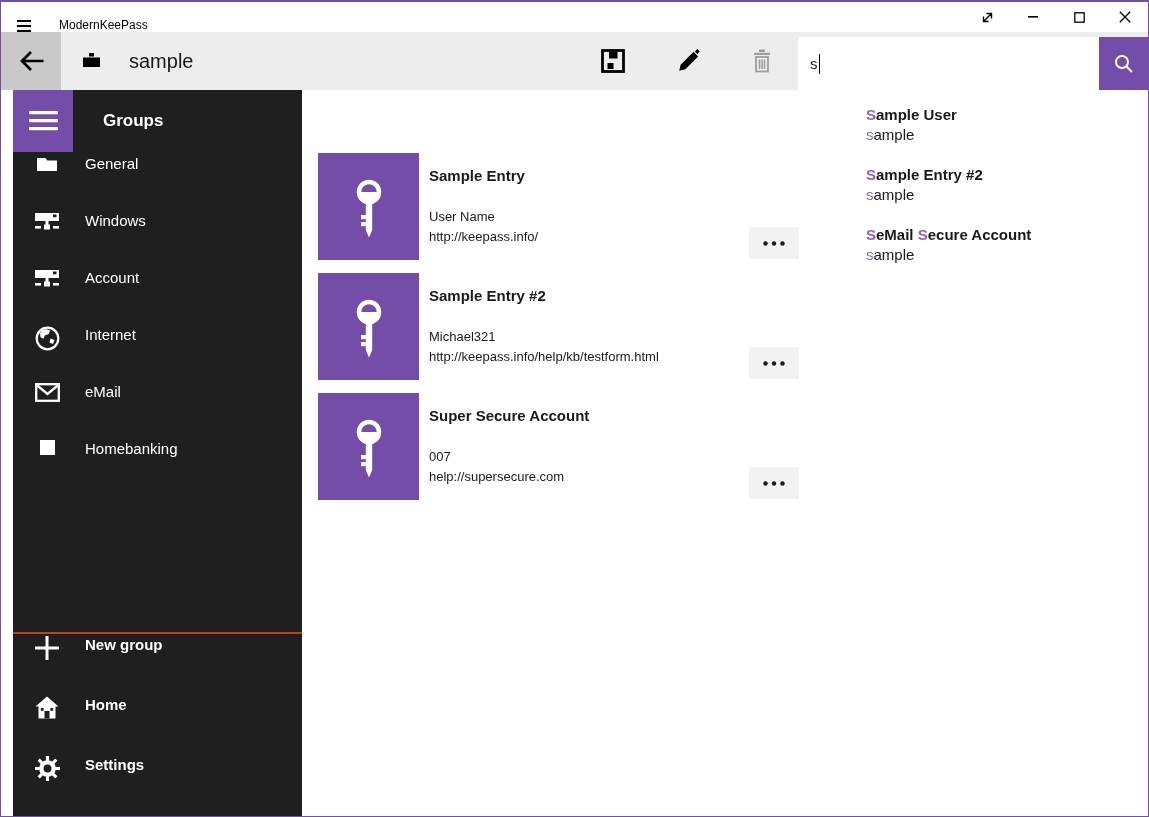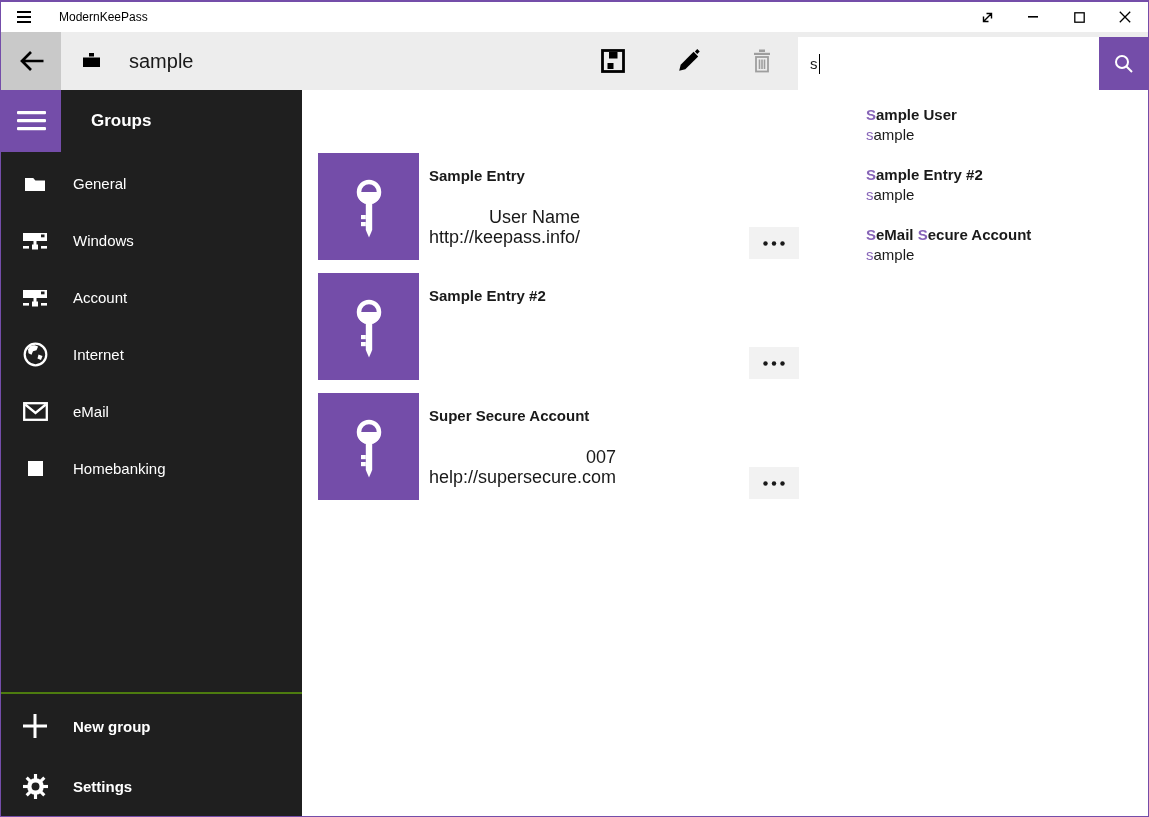--- a/index.html
+++ b/index.html
@@ -8,57 +8,57 @@
     position: relative;
     width: 1149px; height: 817px;
     font-family: "Liberation Sans", sans-serif;
     border: 1px solid #744da9;
     border-top: 2px solid #744da9;
     background: #fff;
     overflow: hidden;
     color: #1a1a1a;
   }
   
-  .titlebar { position:absolute; top:0; left:0; right:0; height:30px; background:#fff; display:flex; align-items:center; }
+  .titlebar { position:absolute; top:0; left:0; right:0; height:30px; background:#fff; display:flex; align-items:flex-end; }
   .tb-burger { margin-left:16px; width:14px; height:12px; display:flex; flex-direction:column; justify-content:space-between; cursor:pointer; }
   .tb-burger span { display:block; height:1.7px; background:#000; }
   .tb-title { margin-left:28px; font-size:12px; color:#000; }
   .win-controls { position:absolute; right:0; top:0; height:30px; display:flex; }
   .win-btn { width:46px; height:30px; display:flex; align-items:center; justify-content:center; }
   
   .appbar { position:absolute; top:30px; left:0; right:0; height:58px; background:#ededed; }
   .back-btn { position:absolute; left:0; top:0; width:60px; height:58px; background:#c9c9c9; display:flex; align-items:center; justify-content:center; }
   .db-icon { position:absolute; left:82px; top:21px; }
   .db-title { position:absolute; left:128px; top:0; height:58px; line-height:58px; font-size:20px; color:#191919; }
   .cmd-btn { position:absolute; top:0; width:48px; height:58px; display:flex; align-items:center; justify-content:center; }
   .cmd-save { left:588px; }
   .cmd-edit { left:664px; }
   .cmd-delete { left:737px; }
   .search-box { position:absolute; left:797px; top:5px; width:301px; height:53px; background:#fff; display:flex; align-items:center; padding-left:12px; font-size:15px; }
   .caret { display:inline-block; width:1.5px; height:20px; background:#000; margin-left:1px; animation: blink 1.06s steps(2,start) infinite; }
   @keyframes blink { to { visibility:hidden; } }
   .search-btn { position:absolute; left:1098px; top:5px; width:49px; height:53px; background:#744da9; display:flex; align-items:center; justify-content:center; }
   
-  .sidebar { position:absolute; top:88px; left:0; width:301px; bottom:0; background:#1f1f1f; color:#fff; }
+  .sidebar { position:absolute; top:88px; left:12px; width:301px; bottom:0; background:#1f1f1f; color:#fff; }
   .nav-toggle { position:absolute; left:0; top:0; width:60px; height:62px; background:#744da9; display:flex; align-items:center; justify-content:center; }
   .side-header { position:absolute; left:90px; top:0; height:62px; line-height:62px; font-size:17px; font-weight:700; color:#fff; }
   .group-list { position:absolute; top:62px; left:0; right:0; padding-top:3px; }
-  .side-item { height:57px; display:flex; align-items:center; padding-left:20px; cursor:pointer; }
+  .side-item { height:57px; display:flex; padding-left:20px; cursor:pointer; }
   .side-icon { width:28px; display:flex; justify-content:center; }
   .side-label { margin-left:24px; font-size:15px; color:#fff; }
-  .side-footer { position:absolute; bottom:0; left:0; right:0; border-top:2px solid #4d7c0f; padding-top:2px; }
+  .side-footer { position:absolute; bottom:0; left:0; right:0; border-top:2px solid #c2410c; padding-top:2px; }
   .side-footer .side-item { height:60px; }
   .side-footer .side-label { font-weight:700; }
   
   .content { position:absolute; left:301px; top:88px; right:0; bottom:0; background:#fff; padding:63px 0 0 16px; }
   .entry-row { position:relative; width:482px; height:107px; margin-bottom:13px; display:flex; cursor:pointer; }
   .tile { width:101px; height:107px; background:#744da9; display:flex; align-items:center; justify-content:center; flex:none; }
   .entry-text { padding-left:10px; }
   .entry-title { margin-top:14px; font-size:15px; font-weight:700; color:#1a1a1a; white-space:nowrap; }
-  .entry-lines { margin-top:23px; font-size:18px; line-height:20px; color:#191919; white-space:nowrap;text-align:right; }
+  .entry-lines { margin-top:23px; font-size:13px; line-height:20px; color:#191919; white-space:nowrap; }
   .more-btn { position:absolute; left:431px; top:74px; width:50px; height:32px; background:#f2f2f2; display:flex; align-items:center; justify-content:center; cursor:pointer; }
   
   .dropdown { position:absolute; left:851px; top:88px; width:296px; background:#fff; padding:5px 0 10px; z-index:5; }
   .sug { padding:10px 14px; cursor:pointer; }
   .sug-title { font-size:15px; font-weight:700; line-height:20px; color:#1a1a1a; }
   .sug-sub { font-size:15px; line-height:20px; color:#1a1a1a; }
   .hl { color:#8764b8; }
   svg { display:block; }
 </style>
 </head>
@@ -224,20 +224,32 @@
         <span class="side-icon">
           <svg width="24" height="24" viewBox="0 0 24 24">
               <rect x="10.5" y="0" width="3" height="24" fill="#fff"></rect>
               <rect x="0" y="10.5" width="24" height="3" fill="#fff"></rect>
             </svg>
         </span>
         <span class="side-label">New group</span>
       </div>
       <div class="side-item">
         <span class="side-icon">
+          <svg width="24" height="23" viewBox="0 0 24 23">
+              <path d="M12 0.5 L23.5 10.5 H0.5 Z" fill="#fff"></path>
+              <rect x="3.5" y="10" width="17" height="12.5" fill="#fff"></rect>
+              <rect x="9.5" y="15" width="5" height="7.5" fill="#1f1f1f"></rect>
+              <rect x="5.8" y="12" width="2.8" height="2.8" fill="#1f1f1f"></rect>
+              <rect x="15.4" y="12" width="2.8" height="2.8" fill="#1f1f1f"></rect>
+            </svg>
+        </span>
+        <span class="side-label">Home</span>
+      </div>
+      <div class="side-item">
+        <span class="side-icon">
           <svg width="25" height="25" viewBox="0 0 24 24">
               <g fill="#fff">
                 <rect x="10.5" y="0" width="3" height="24"></rect>
                 <rect x="10.5" y="0" width="3" height="24" transform="rotate(45 12 12)"></rect>
                 <rect x="10.5" y="0" width="3" height="24" transform="rotate(90 12 12)"></rect>
                 <rect x="10.5" y="0" width="3" height="24" transform="rotate(135 12 12)"></rect>
                 <circle cx="12" cy="12" r="8"></circle>
               </g>
               <circle cx="12" cy="12" r="3.8" fill="#1f1f1f"></circle>
             </svg>
@@ -282,20 +294,24 @@
           <circle cx="22" cy="17" r="10" fill="none" stroke="#fff" stroke-width="4.5"></circle>
           <path d="M10 17 A12 12 0 0 0 34 17 Z" fill="#fff"></path>
           <rect x="18.8" y="27" width="6.4" height="28" fill="#fff"></rect>
           <rect x="14" y="40" width="4.8" height="4.2" fill="#fff"></rect>
           <rect x="14" y="47" width="4.8" height="4.2" fill="#fff"></rect>
           <path d="M18.8 55 L22 62.5 L25.2 55 Z" fill="#fff"></path>
         </svg>
       </div>
       <div class="entry-text">
         <div class="entry-title">Sample Entry #2</div>
+        <div class="entry-lines">
+          <div>Michael321</div>
+          <div>http://keepass.info/help/kb/testform.html</div>
+        </div>
       </div>
       <div class="more-btn">
         <svg width="22" height="5" viewBox="0 0 22 5">
             <circle cx="2.5" cy="2.5" r="2.2" fill="#1a1a1a"></circle>
             <circle cx="11" cy="2.5" r="2.2" fill="#1a1a1a"></circle>
             <circle cx="19.5" cy="2.5" r="2.2" fill="#1a1a1a"></circle>
           </svg>
       </div>
     </div>
 

